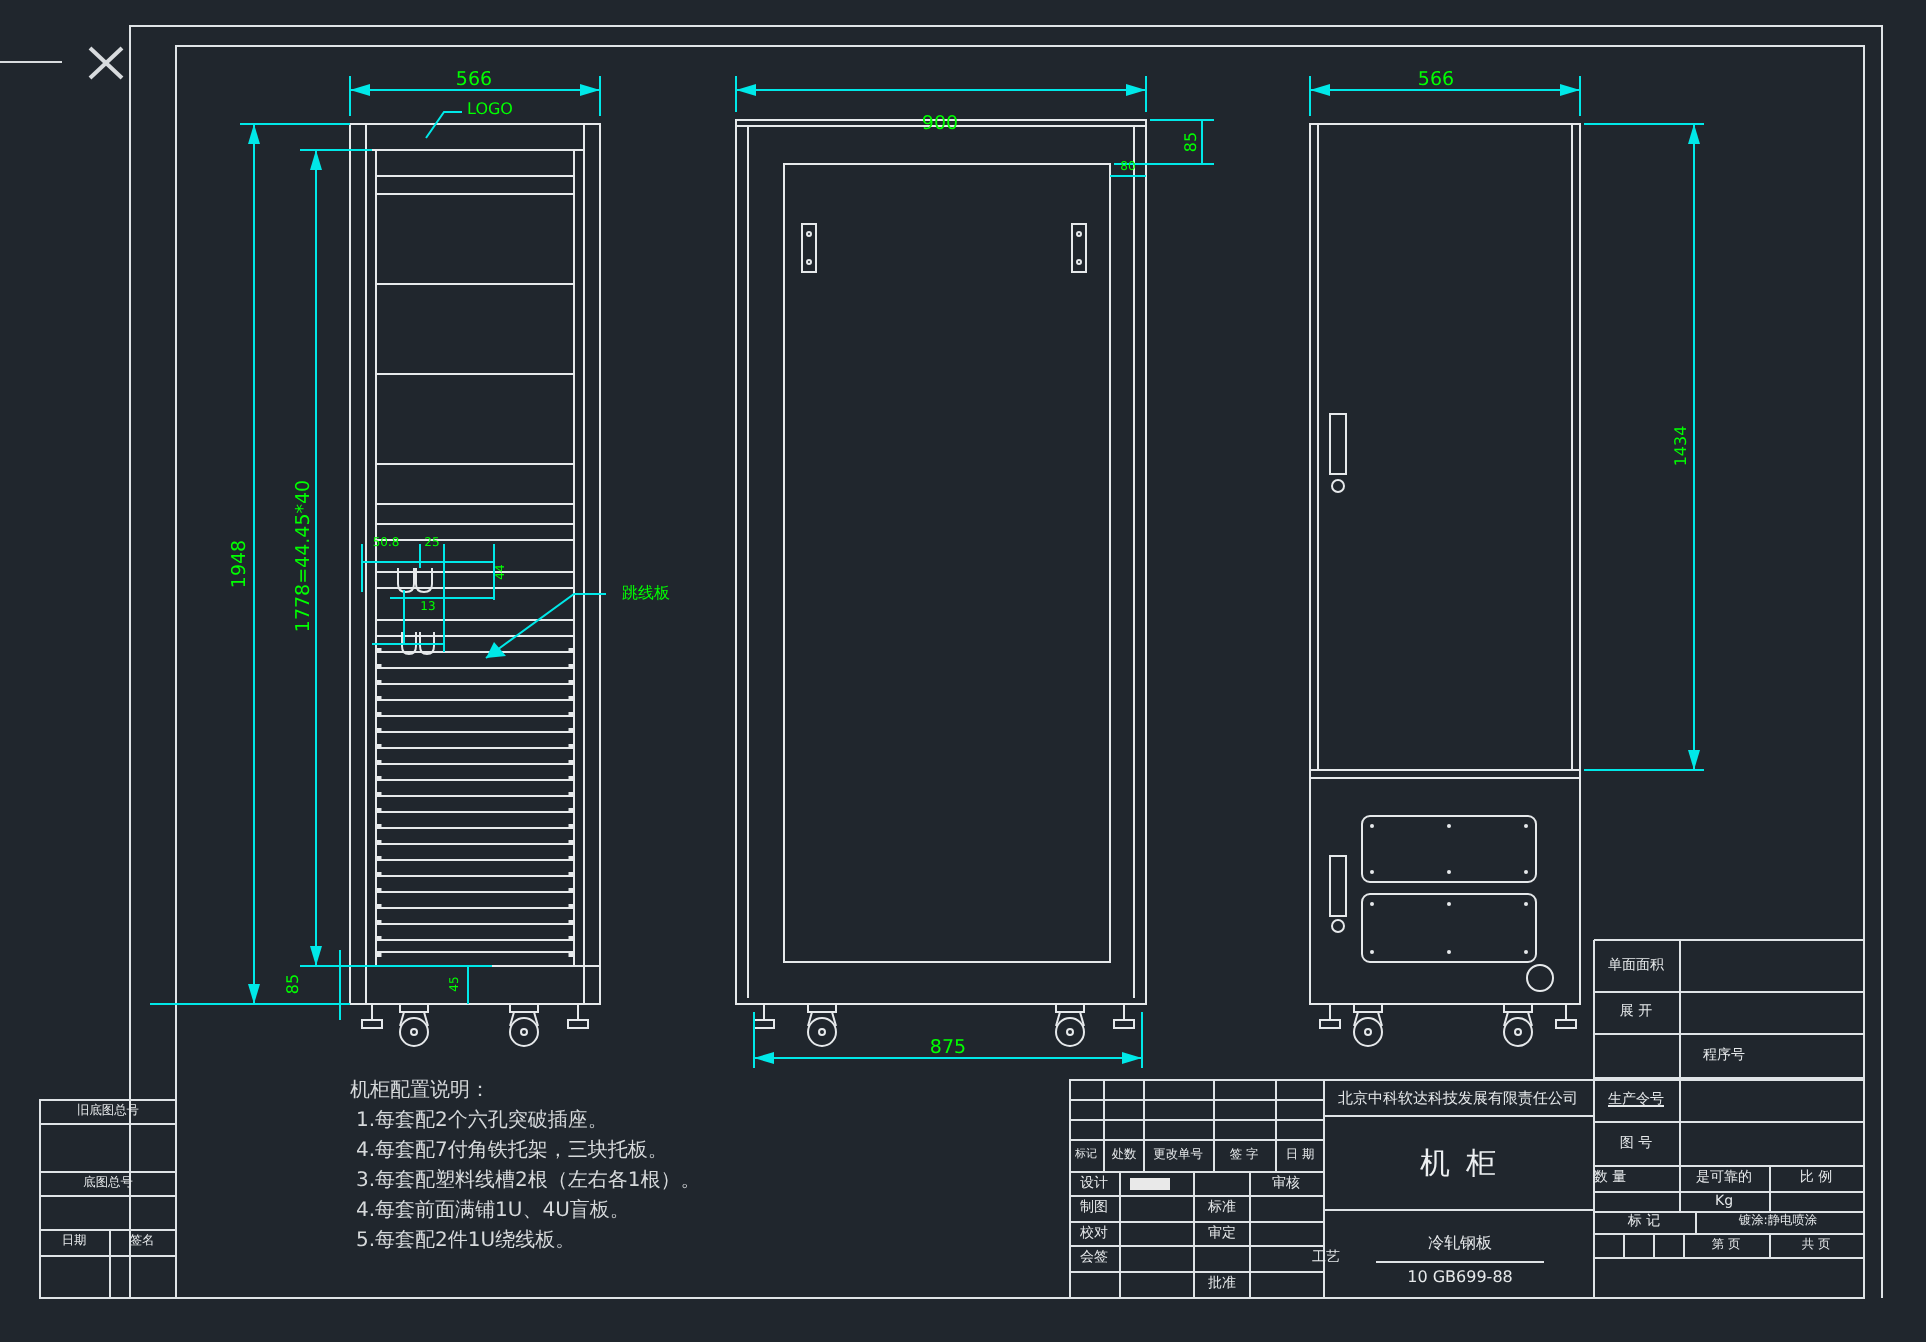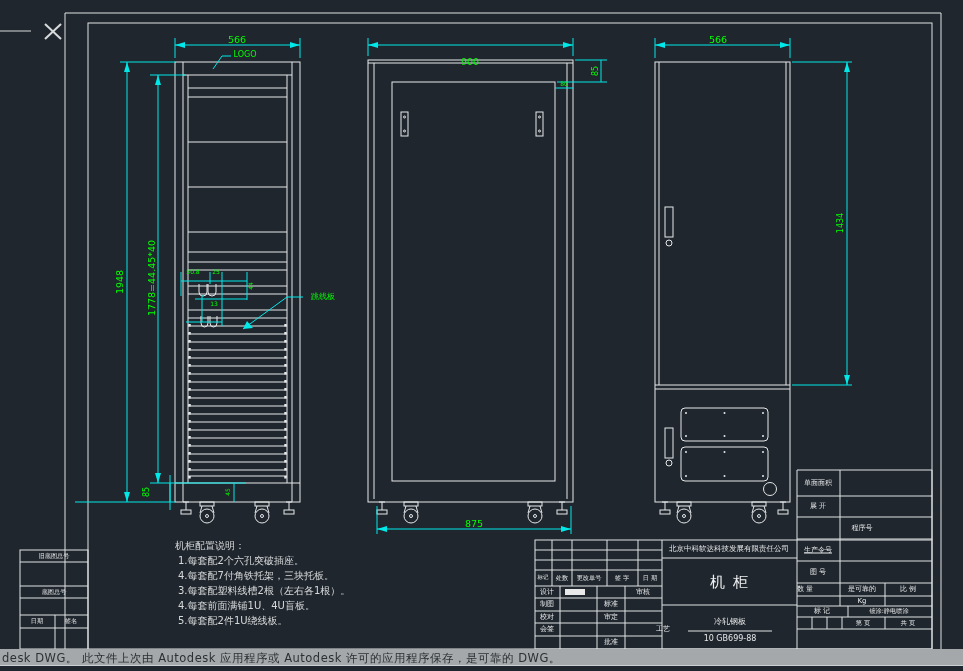--- a/index.html
+++ b/index.html
@@ -219,17 +219,14 @@
 <span class="t w7" style="left:818px;top:572px;">图 号</span>
 <span class="t w7" style="left:805px;top:589px;">数 量</span>
 <span class="t w7" style="left:862px;top:589px;">是可靠的</span>
 <span class="t w7" style="left:908px;top:589px;">比 例</span>
 <span class="t w7" style="left:862px;top:601px;">Kg</span>
 <span class="t w7" style="left:822px;top:611px;">标 记</span>
 <span class="t w6" style="left:889px;top:611px;">镀涂:静电喷涂</span>
 <span class="t w6" style="left:863px;top:623px;">第    页</span>
 <span class="t w6" style="left:908px;top:623px;">共    页</span>
 
-<div id="statusbar">
-  <span>desk DWG。  此文件上次由 Autodesk 应用程序或 Autodesk 许可的应用程序保存，是可靠的 DWG。</span>
+
 </div>
 
-</div>
-
 </body></html>

